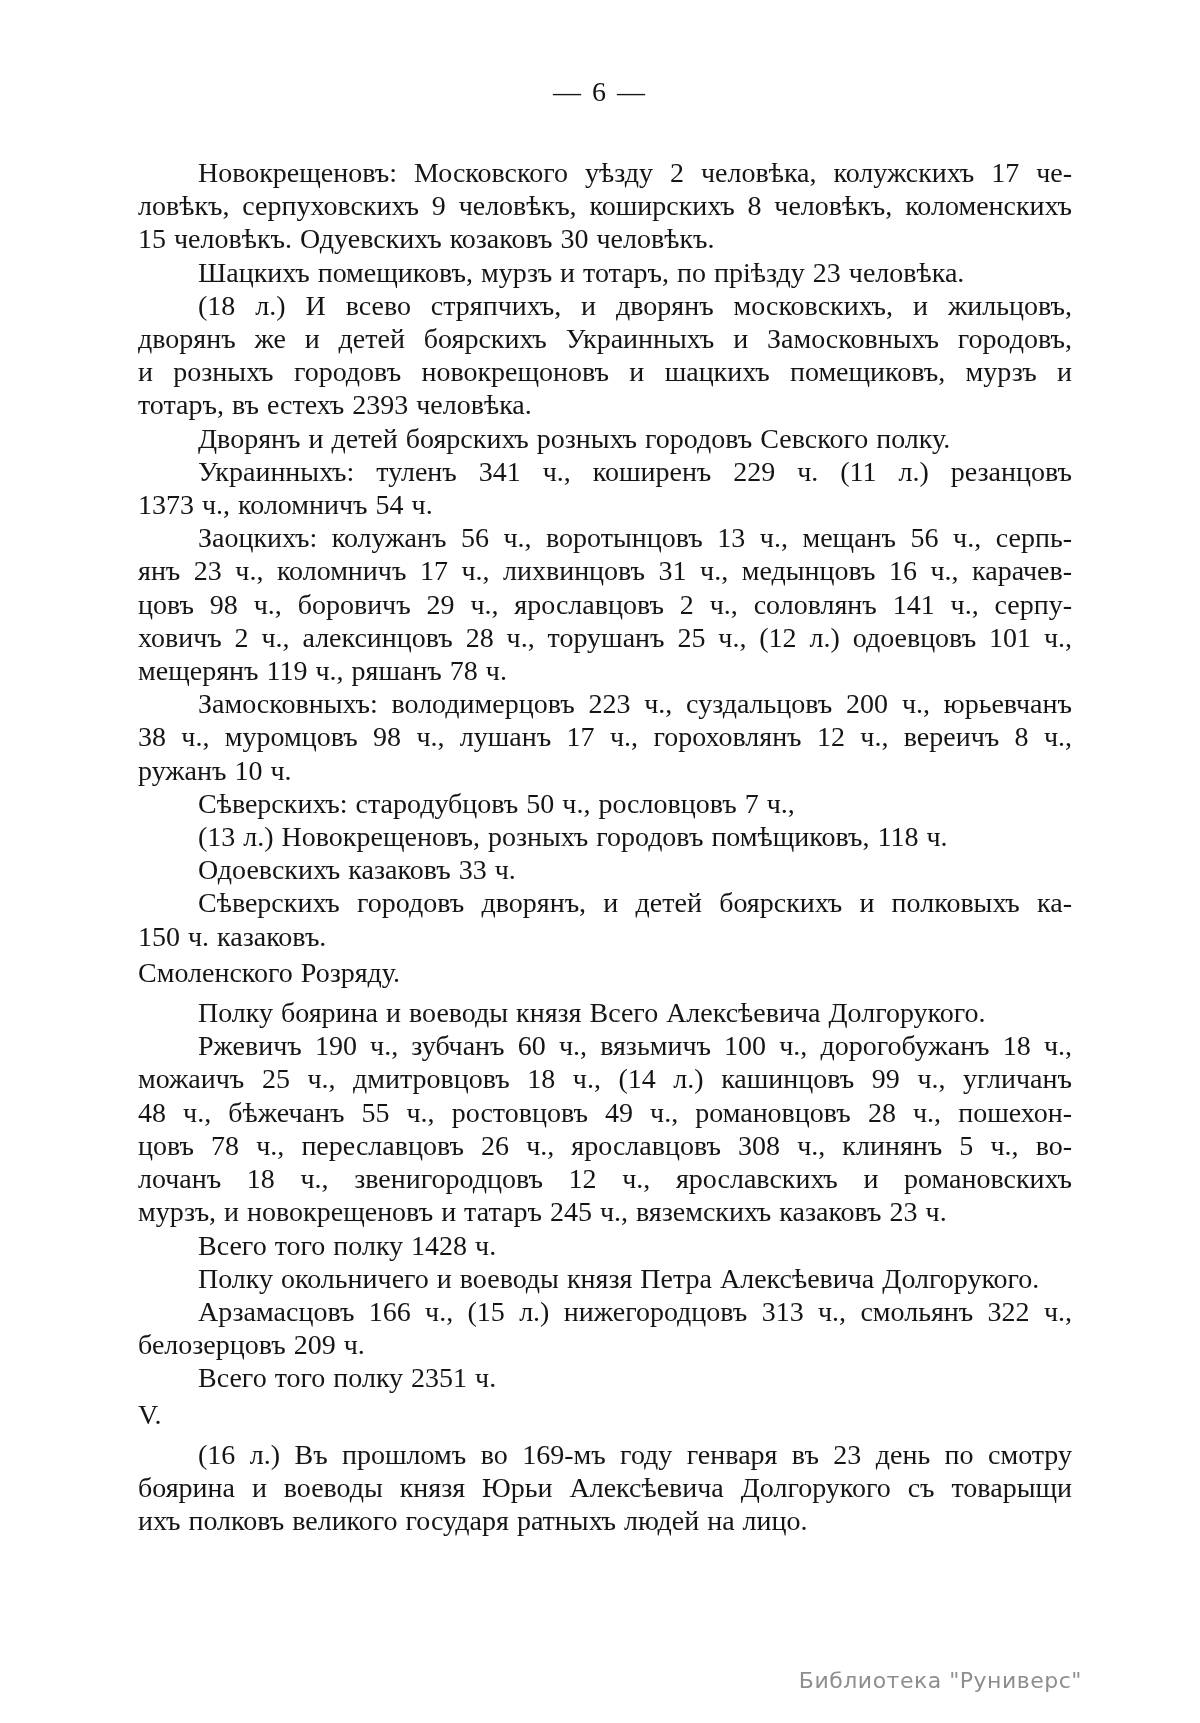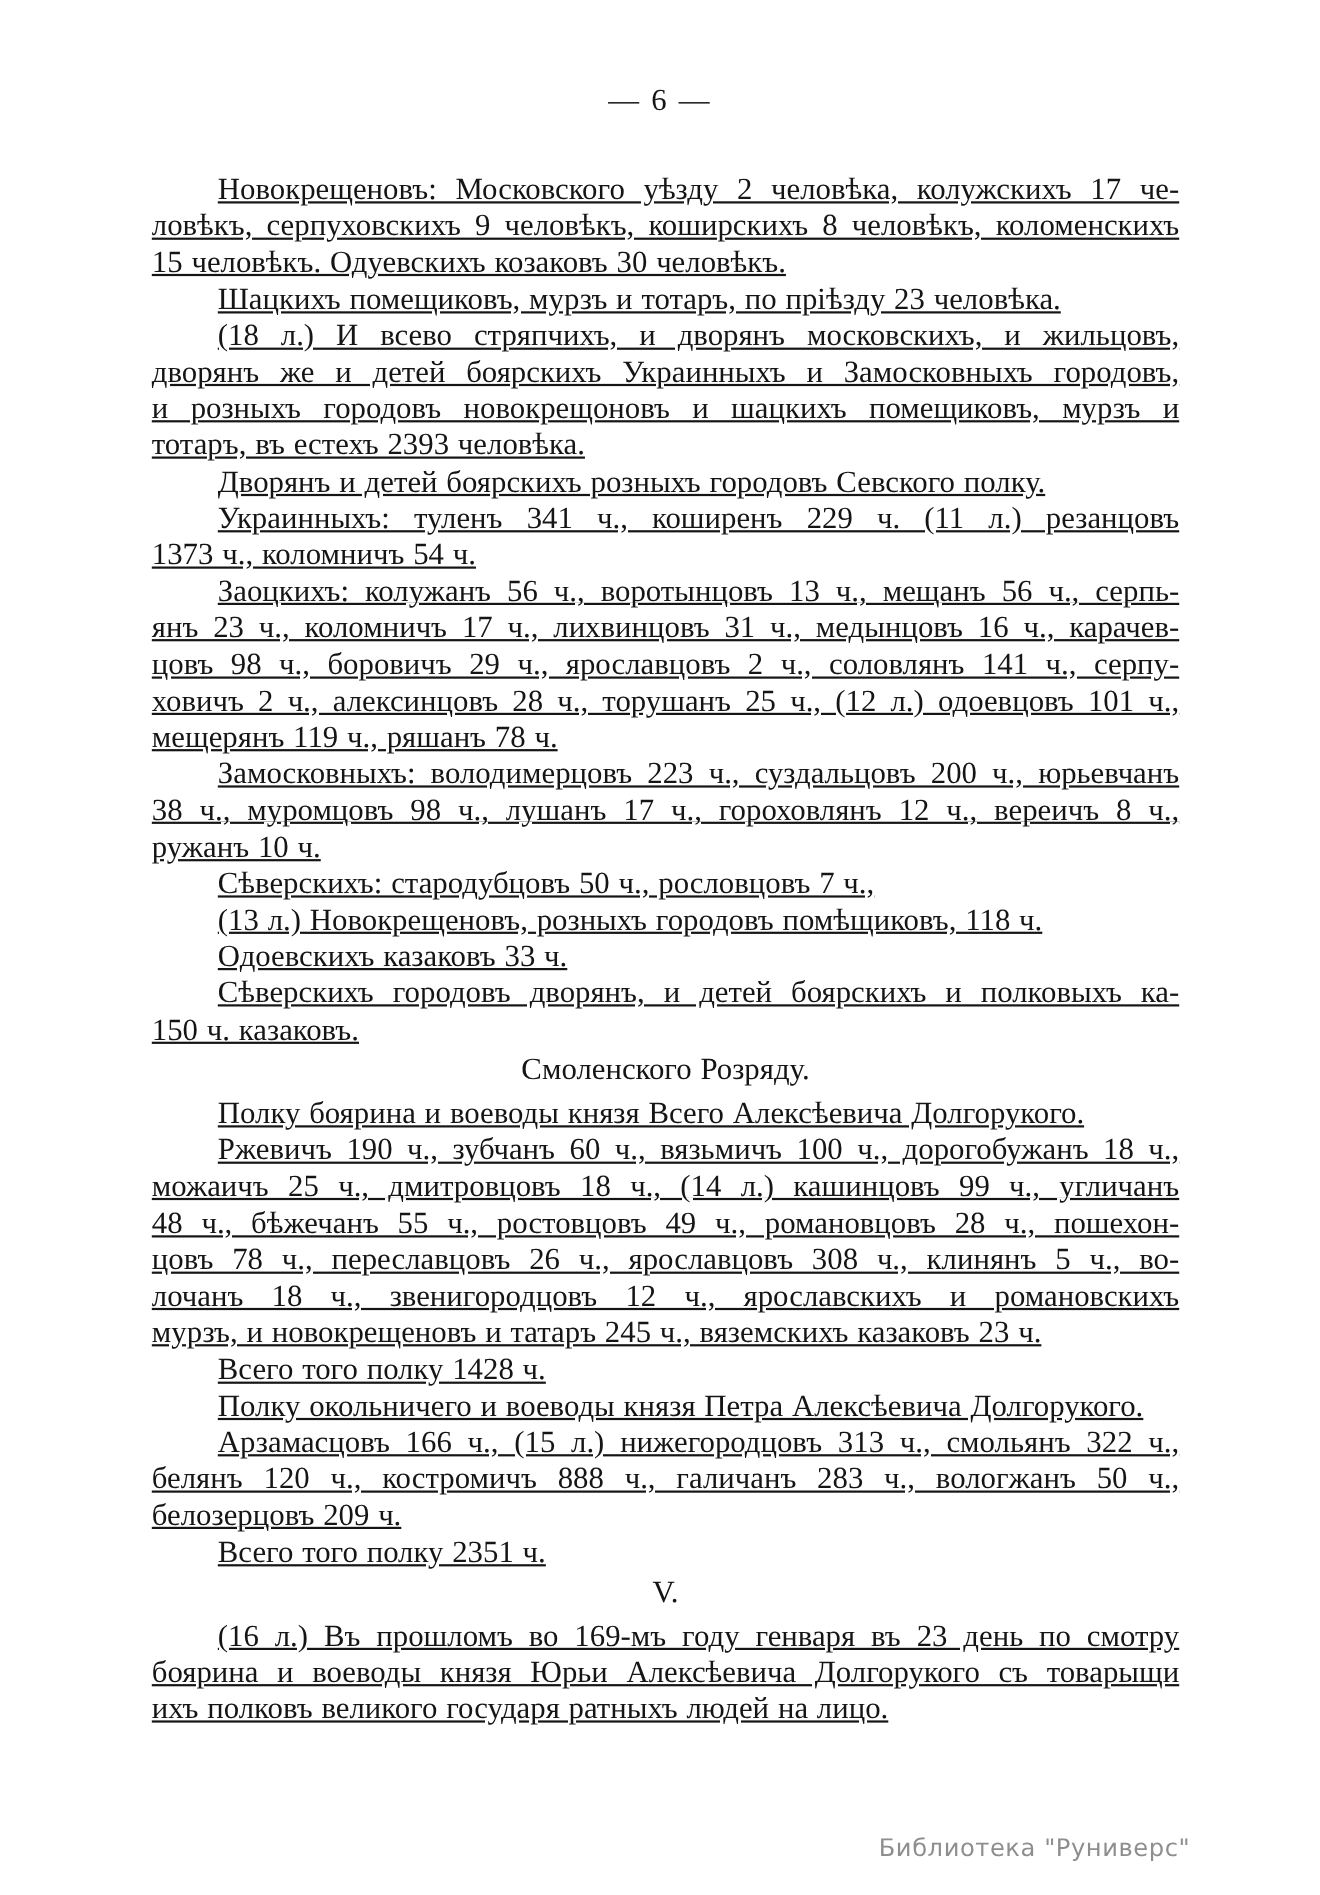--- a/index.html
+++ b/index.html
@@ -30,30 +30,30 @@
   }
   .content {
     position: absolute;
     left: 138px;
     top: 156px;
     width: 934px;
     font-size: 28px;
     line-height: 33.2px;
     word-spacing: 1px;
   }
-  .paragraph { margin: 0; text-decoration: underline; }
+  .paragraph { margin: 0; }
   .line {
     text-align: justify;
     text-align-last: justify;
     white-space: normal;
   }
   .line.first { text-indent: 60px; }
   .line.last { text-align-last: left; }
   .heading {
-    text-align: center;
+    text-align: left;
     margin: 3px 0 7px 0;
   }
   .watermark {
     position: absolute;
     right: 118px;
     bottom: 30px;
     font-family: "DejaVu Sans", "Liberation Sans", sans-serif;
     font-size: 22px;
     color: var(--watermark);
     letter-spacing: 0.5px;
@@ -124,21 +124,20 @@
       <div class="line last">мурзъ, и новокрещеновъ и татаръ 245 ч., вяземскихъ казаковъ 23 ч.</div>
     </div>
     <div class="paragraph">
       <div class="line first last">Всего того полку 1428 ч.</div>
     </div>
     <div class="paragraph">
       <div class="line first last">Полку окольничего и воеводы князя Петра Алексѣевича Долгорукого.</div>
     </div>
     <div class="paragraph">
       <div class="line first">Арзамасцовъ 166 ч., (15 л.) нижегородцовъ 313 ч., смольянъ 322 ч.,</div>
-      <div class="line">белянъ 120 ч., костромичъ 888 ч., галичанъ 283 ч., вологжанъ 50 ч.,</div>
       <div class="line last">белозерцовъ 209 ч.</div>
     </div>
     <div class="paragraph">
       <div class="line first last">Всего того полку 2351 ч.</div>
     </div>
     <div class="heading">V.</div>
     <div class="paragraph">
       <div class="line first">(16 л.) Въ прошломъ во 169-мъ году генваря въ 23 день по смотру</div>
       <div class="line">боярина и воеводы князя Юрьи Алексѣевича Долгорукого съ товарыщи</div>
       <div class="line last">ихъ полковъ великого государя ратныхъ людей на лицо.</div>

